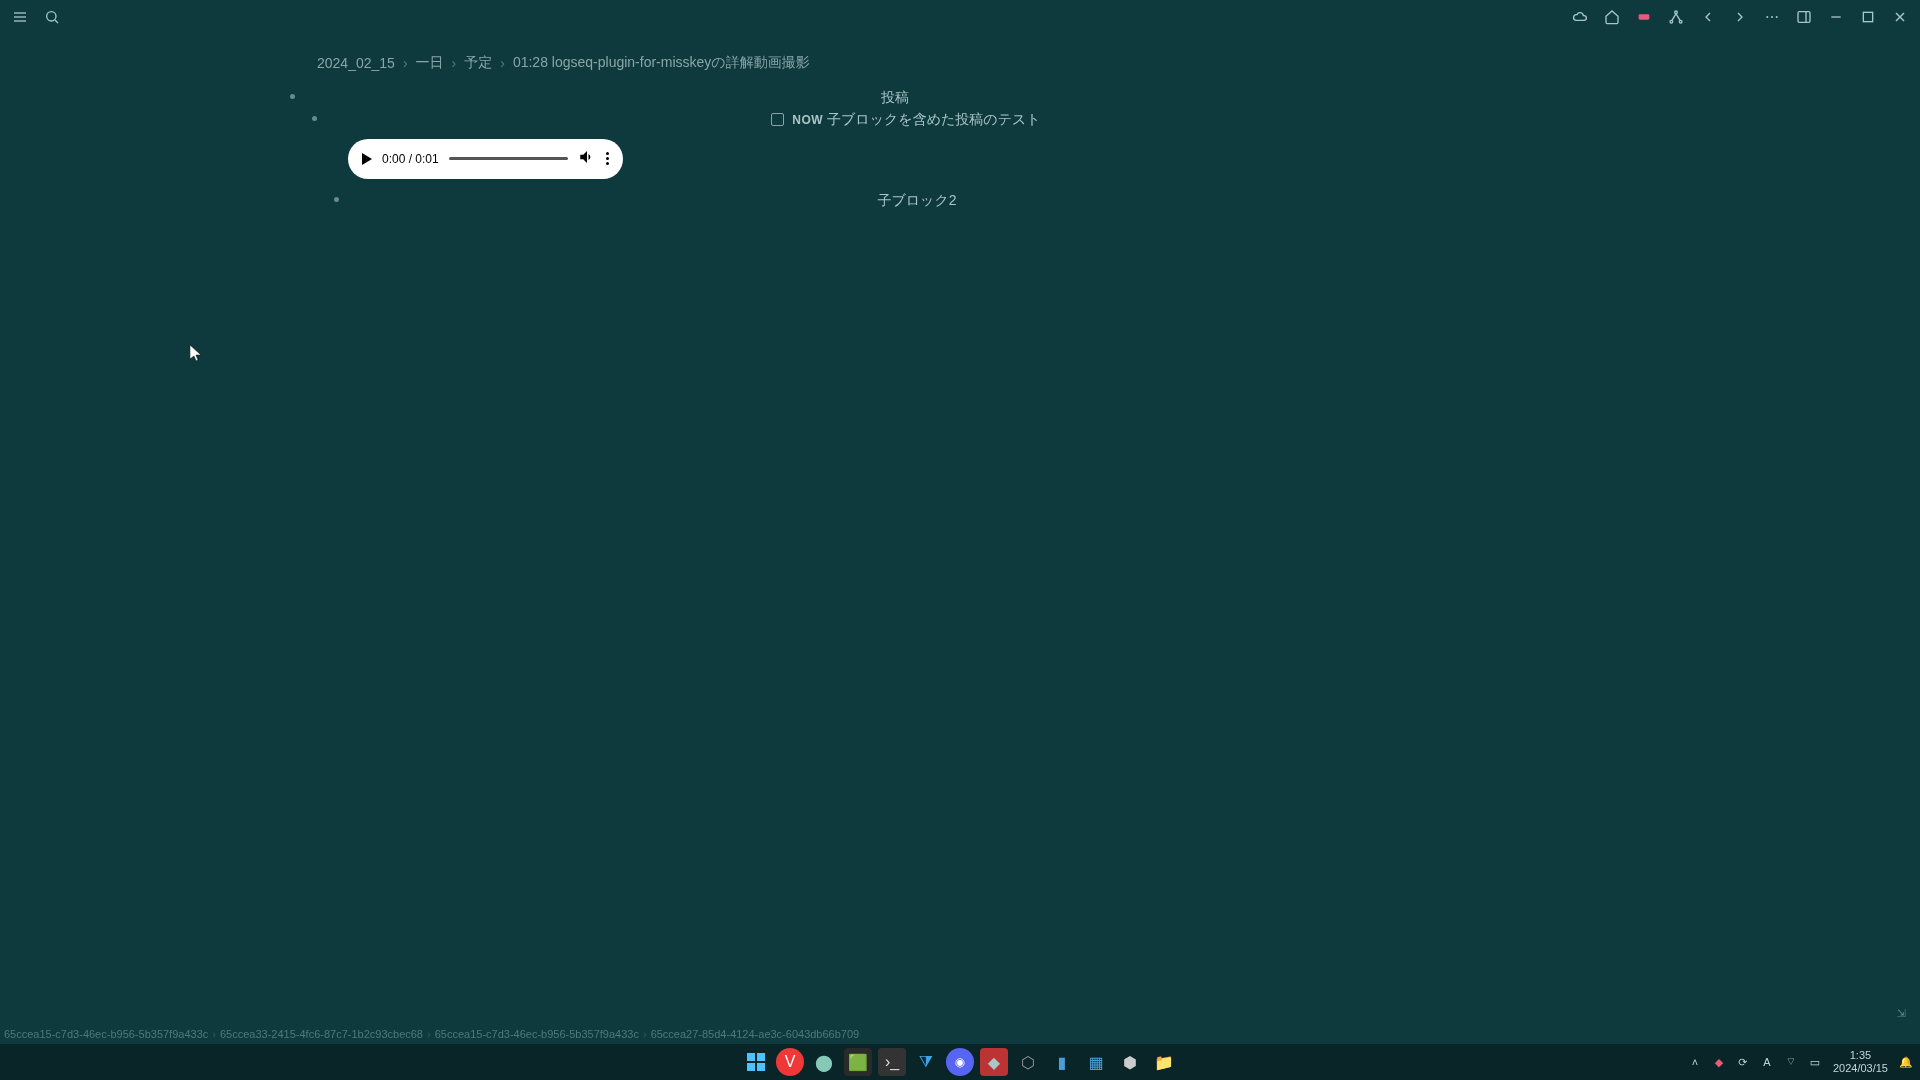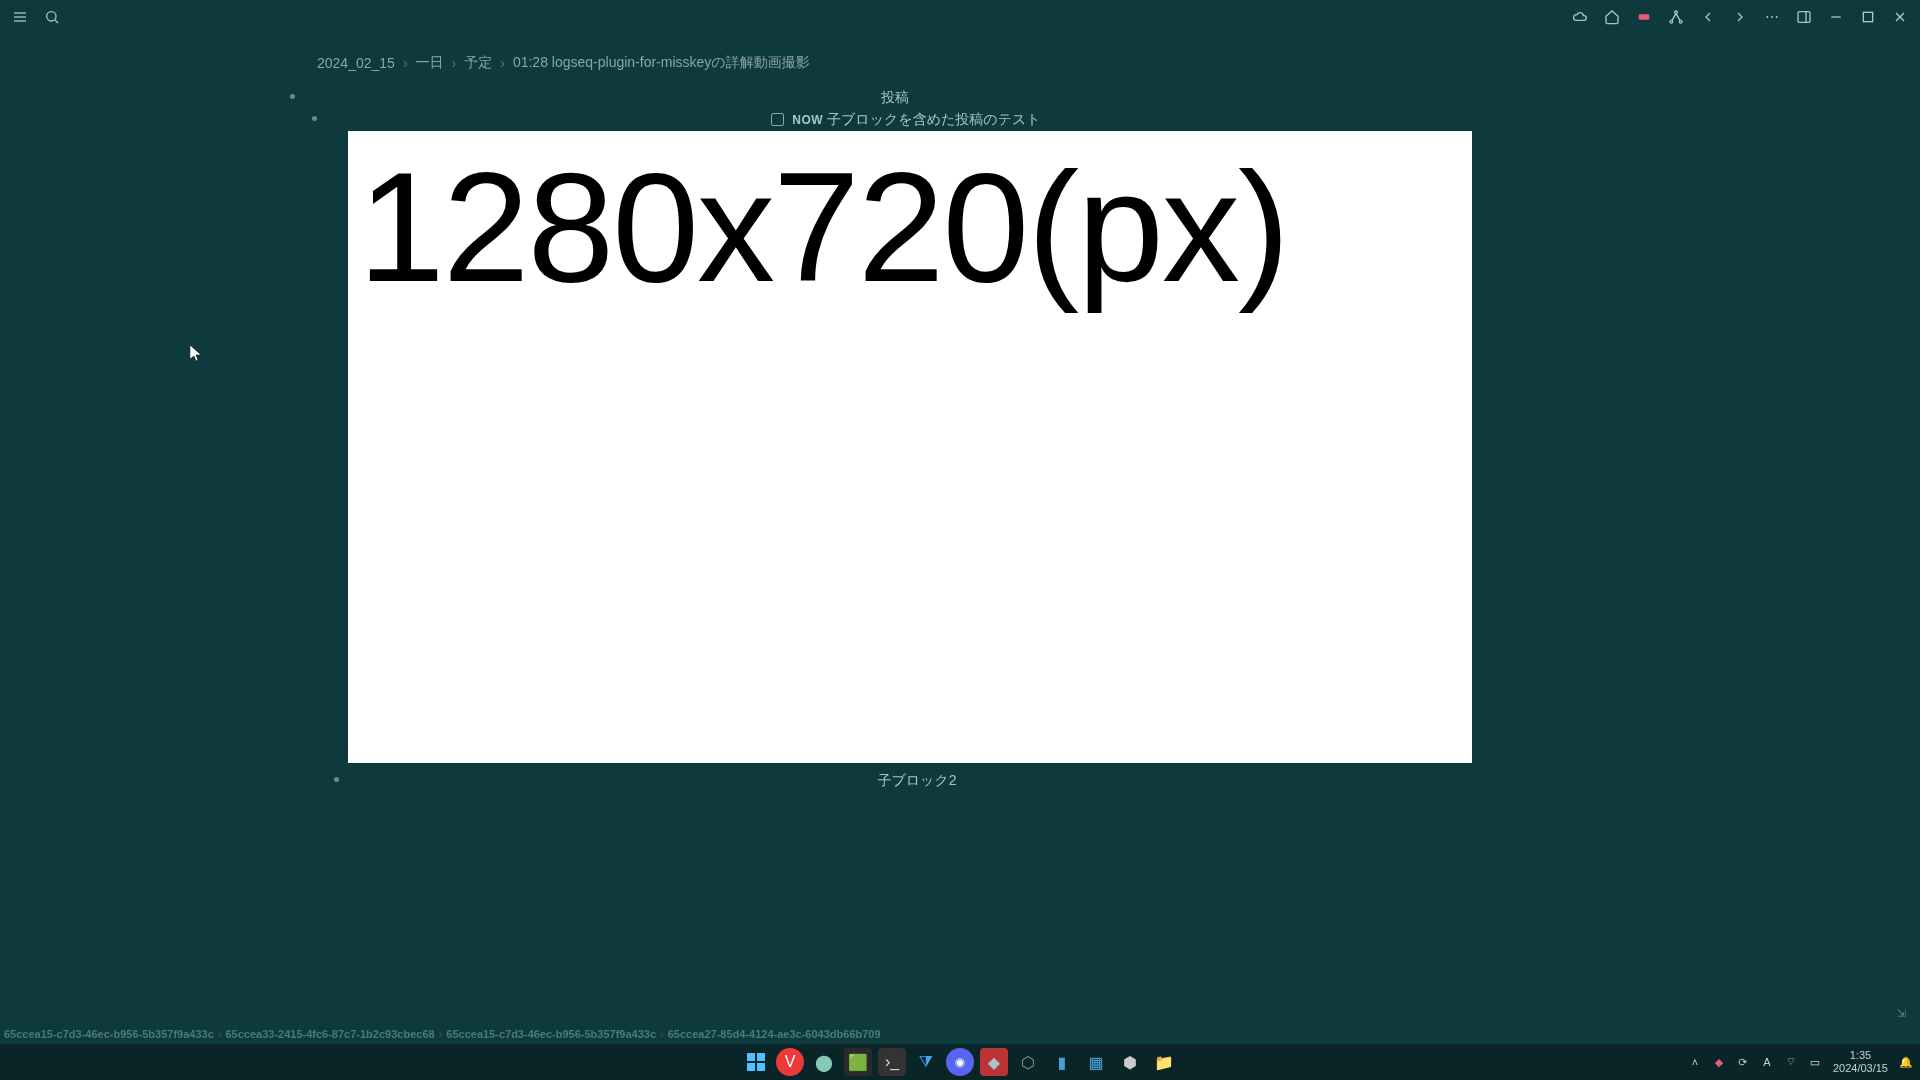--- a/index.html
+++ b/index.html
@@ -157,21 +157,21 @@
   bottom: 36px;
   left: 0; right: 0;
   height: 20px;
   font-size: 11px;
   color: #4a7a7c;
   padding: 2px 4px;
   display: flex;
   align-items: center;
   gap: 4px;
 }
-.status-crumb { cursor: pointer; font-weight: bold; }
+.status-crumb { cursor: pointer; }
 .status-sep { color: #3a5a5c; }
 
 
 .taskbar {
   position: absolute;
   bottom: 0; left: 0; right: 0;
   height: 36px;
   background: rgba(10,35,37,0.9);
   display: flex;
   align-items: center;
@@ -323,24 +323,36 @@
 
         <ul class="block-list block-children">
           <li class="block-item">
             <span class="bullet"></span>
             <div class="block-content">
               <span class="task-checkbox"></span>
               <span class="task-now">NOW</span>
               <span>子ブロックを含めた投稿のテスト</span>
             </div>
 
-
-            <div class="image-box">
-              <div class="image-text">1280x720(px)</div>
+            <div class="audio-player">
+              <div class="play-btn"></div>
+              <div class="audio-time">0:00 / 0:01</div>
+              <div class="audio-track"></div>
+              <div class="audio-vol">
+                <svg viewBox="0 0 24 24">
+                    <path d="M3 9v6h4l5 5V4L7 9H3zm13.5 3a4.5 4.5 0 0 0-2.5-4v8a4.5 4.5 0 0 0 2.5-4z"></path>
+                  </svg>
+              </div>
+              <div class="audio-more">
+                  <span></span>
+                  <span></span>
+                  <span></span>
+                </div>
             </div>
+
 
             <ul class="block-list block-children">
               <li class="block-item">
                 <span class="bullet"></span>
                 <div class="block-content">子ブロック2</div>
               </li>
             </ul>
           </li>
         </ul>
       </li>

